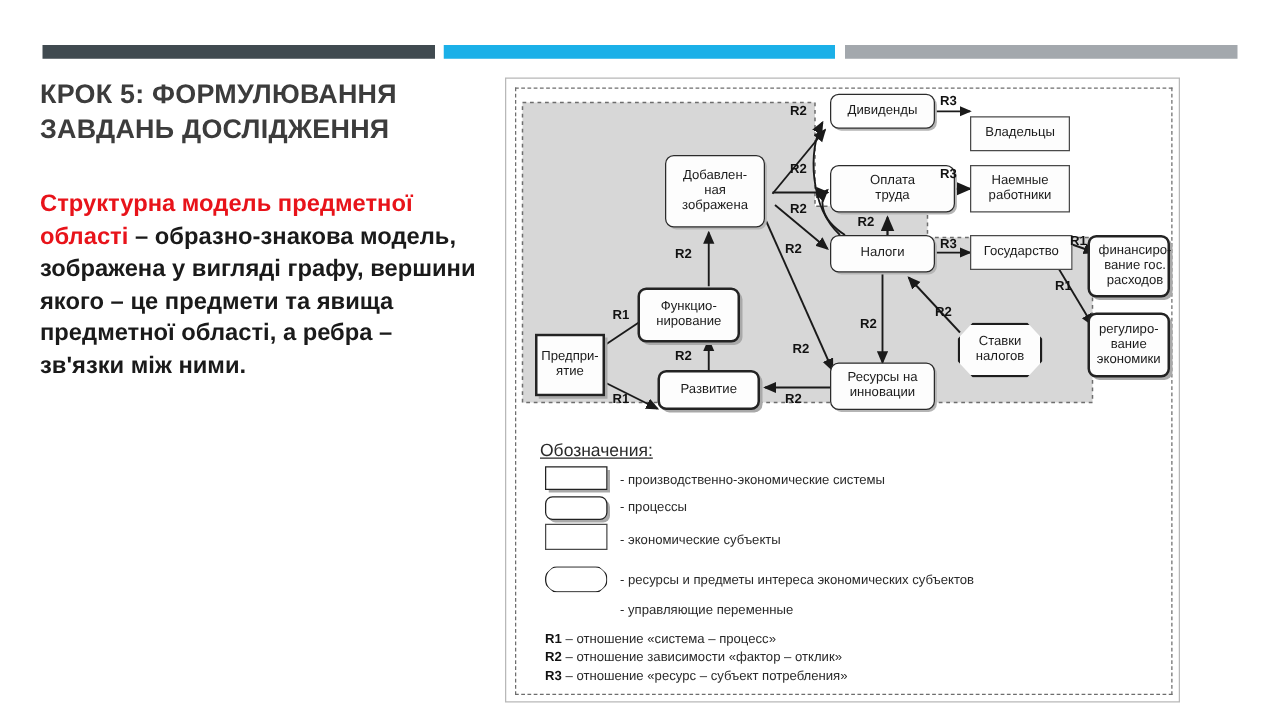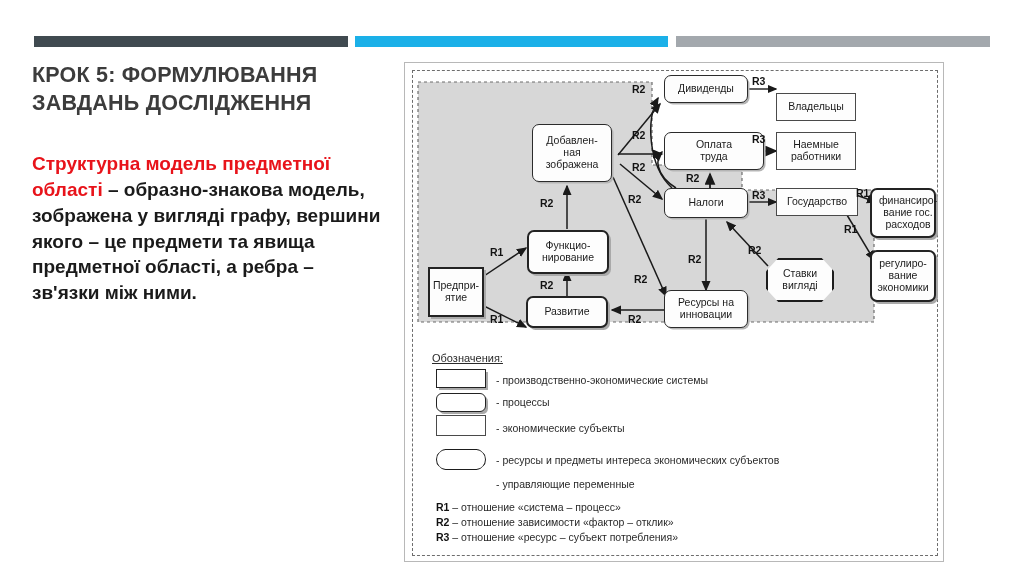--- a/index.html
+++ b/index.html
@@ -128,21 +128,21 @@
     white-space: nowrap;
   }
 
   
   .legend {
     position: absolute;
     left: 430px; top: 352px;
     width: 500px;
   }
   .legend-title {
-    font-size: 11px;
+    font-size: 14px;
     color: #2a2a2a;
     text-decoration: underline;
     margin: 0 0 6px 2px;
   }
   .legend-row {
     position: relative;
     height: 22px;
     font-size: 10.5px;
     color: #2a2a2a;
   }
@@ -252,21 +252,21 @@
     <path d="M344,140 L372,140" stroke="#1a1a1a" stroke-width="1.4" fill="none" marker-end="url(#ah)"></path>
 
     <path d="M452,133 L472,140" stroke="#1a1a1a" stroke-width="1.5" fill="none" marker-end="url(#ah)"></path>
 
     <path d="M440,148 L470,198" stroke="#1a1a1a" stroke-width="1.5" fill="none" marker-end="url(#ah)"></path>
   </svg>
 
   <div class="node n-system" style="left:24px; top:205px; width:56px; height:50px;">Предпри-
 ятие</div>
 
-  <div class="node n-process" style="left:123px; top:168px; width:82px; height:44px;">Функцио-
+  <div class="node n-process" style="left:106px; top:168px; width:82px; height:44px;">Функцио-
 нирование</div>
 
   <div class="node n-process" style="left:122px; top:234px; width:82px; height:32px;">Развитие</div>
 
   <div class="node n-resource" style="left:128px; top:62px; width:80px; height:58px;">Добавлен-
 ная
 зображена</div>
 
   <div class="node n-resource" style="left:260px; top:13px; width:84px; height:28px;">Дивиденды</div>
 
@@ -279,21 +279,21 @@
 инновации</div>
 
   <div class="node n-subject" style="left:372px; top:31px; width:80px; height:28px;">Владельцы</div>
 
   <div class="node n-subject" style="left:372px; top:70px; width:80px; height:38px;">Наемные
 работники</div>
 
   <div class="node n-subject" style="left:372px; top:126px; width:82px; height:28px;">Государство</div>
 
   <div class="node n-control" style="left:362px; top:196px; width:68px; height:44px;">Ставки
-вигляді</div>
+налогов</div>
 
   <div class="node n-process" style="left:466px; top:126px; width:66px; height:50px;padding-left:12px;">финансиро-
 вание гос.
 расходов</div>
 
   <div class="node n-process" style="left:466px; top:188px; width:66px; height:52px;">регулиро-
 вание
 экономики</div>
 
   <span class="edge-label" style="left:86px;  top:185px;">R1</span>

